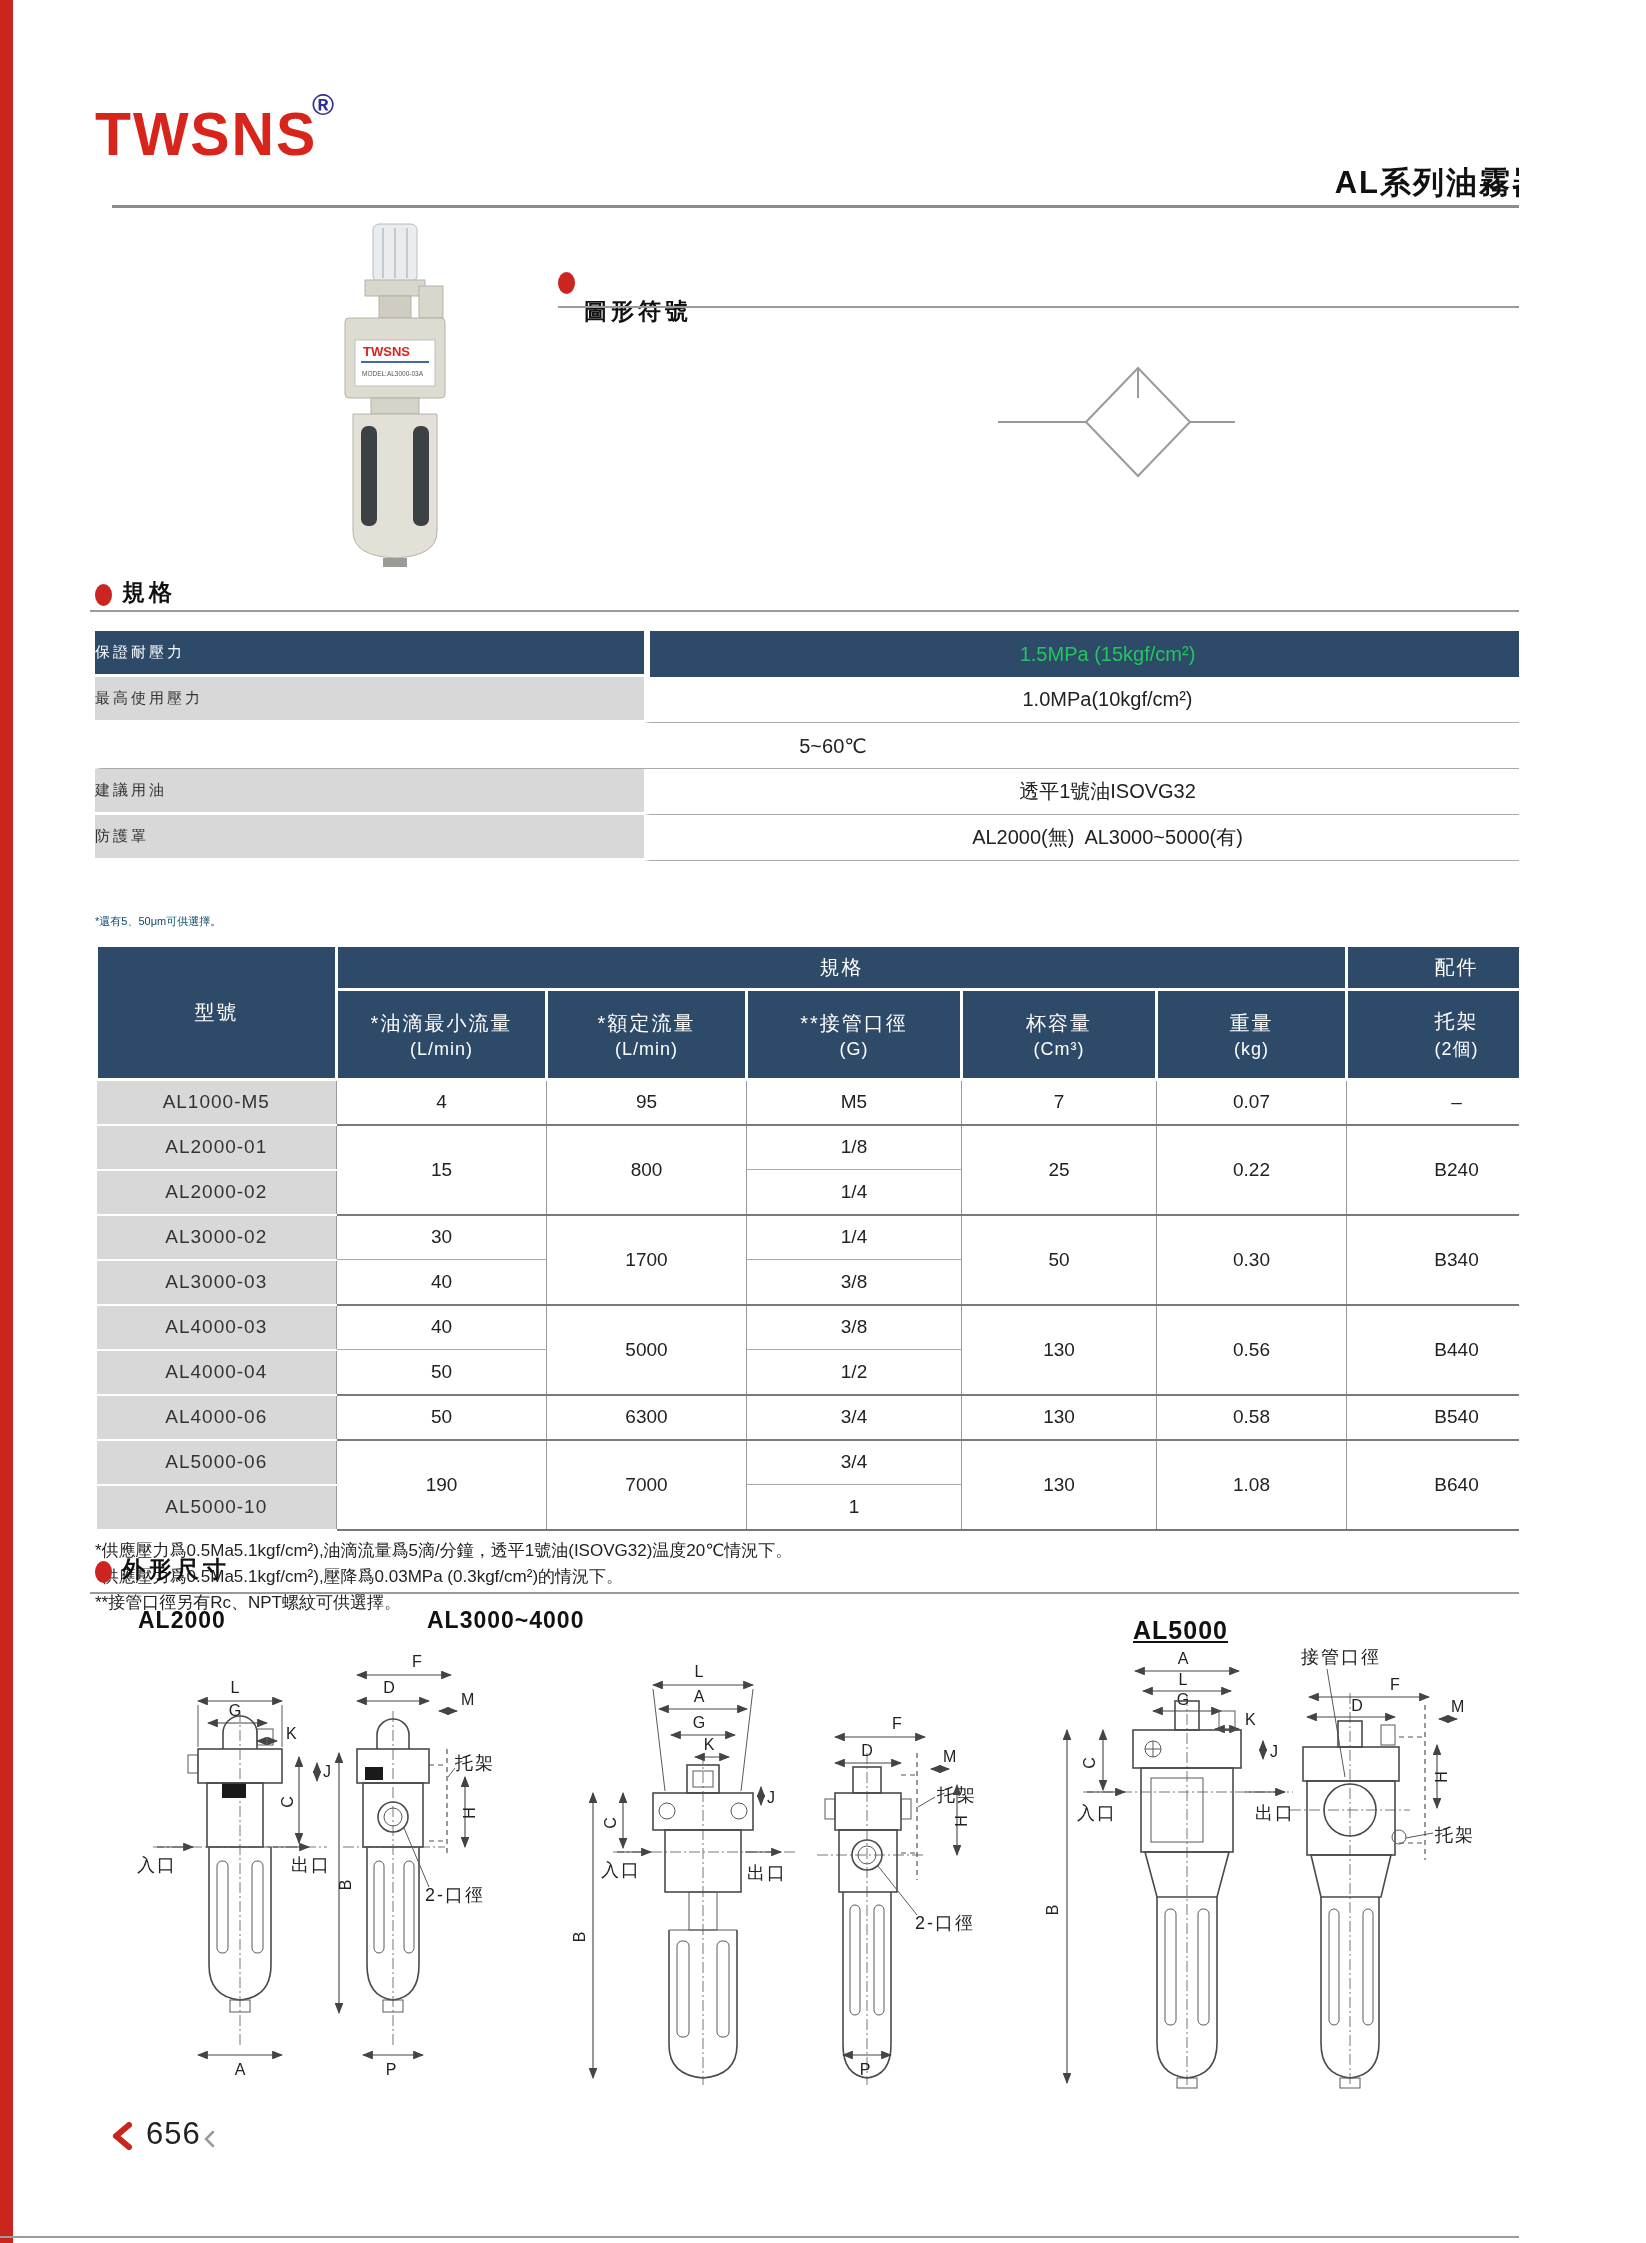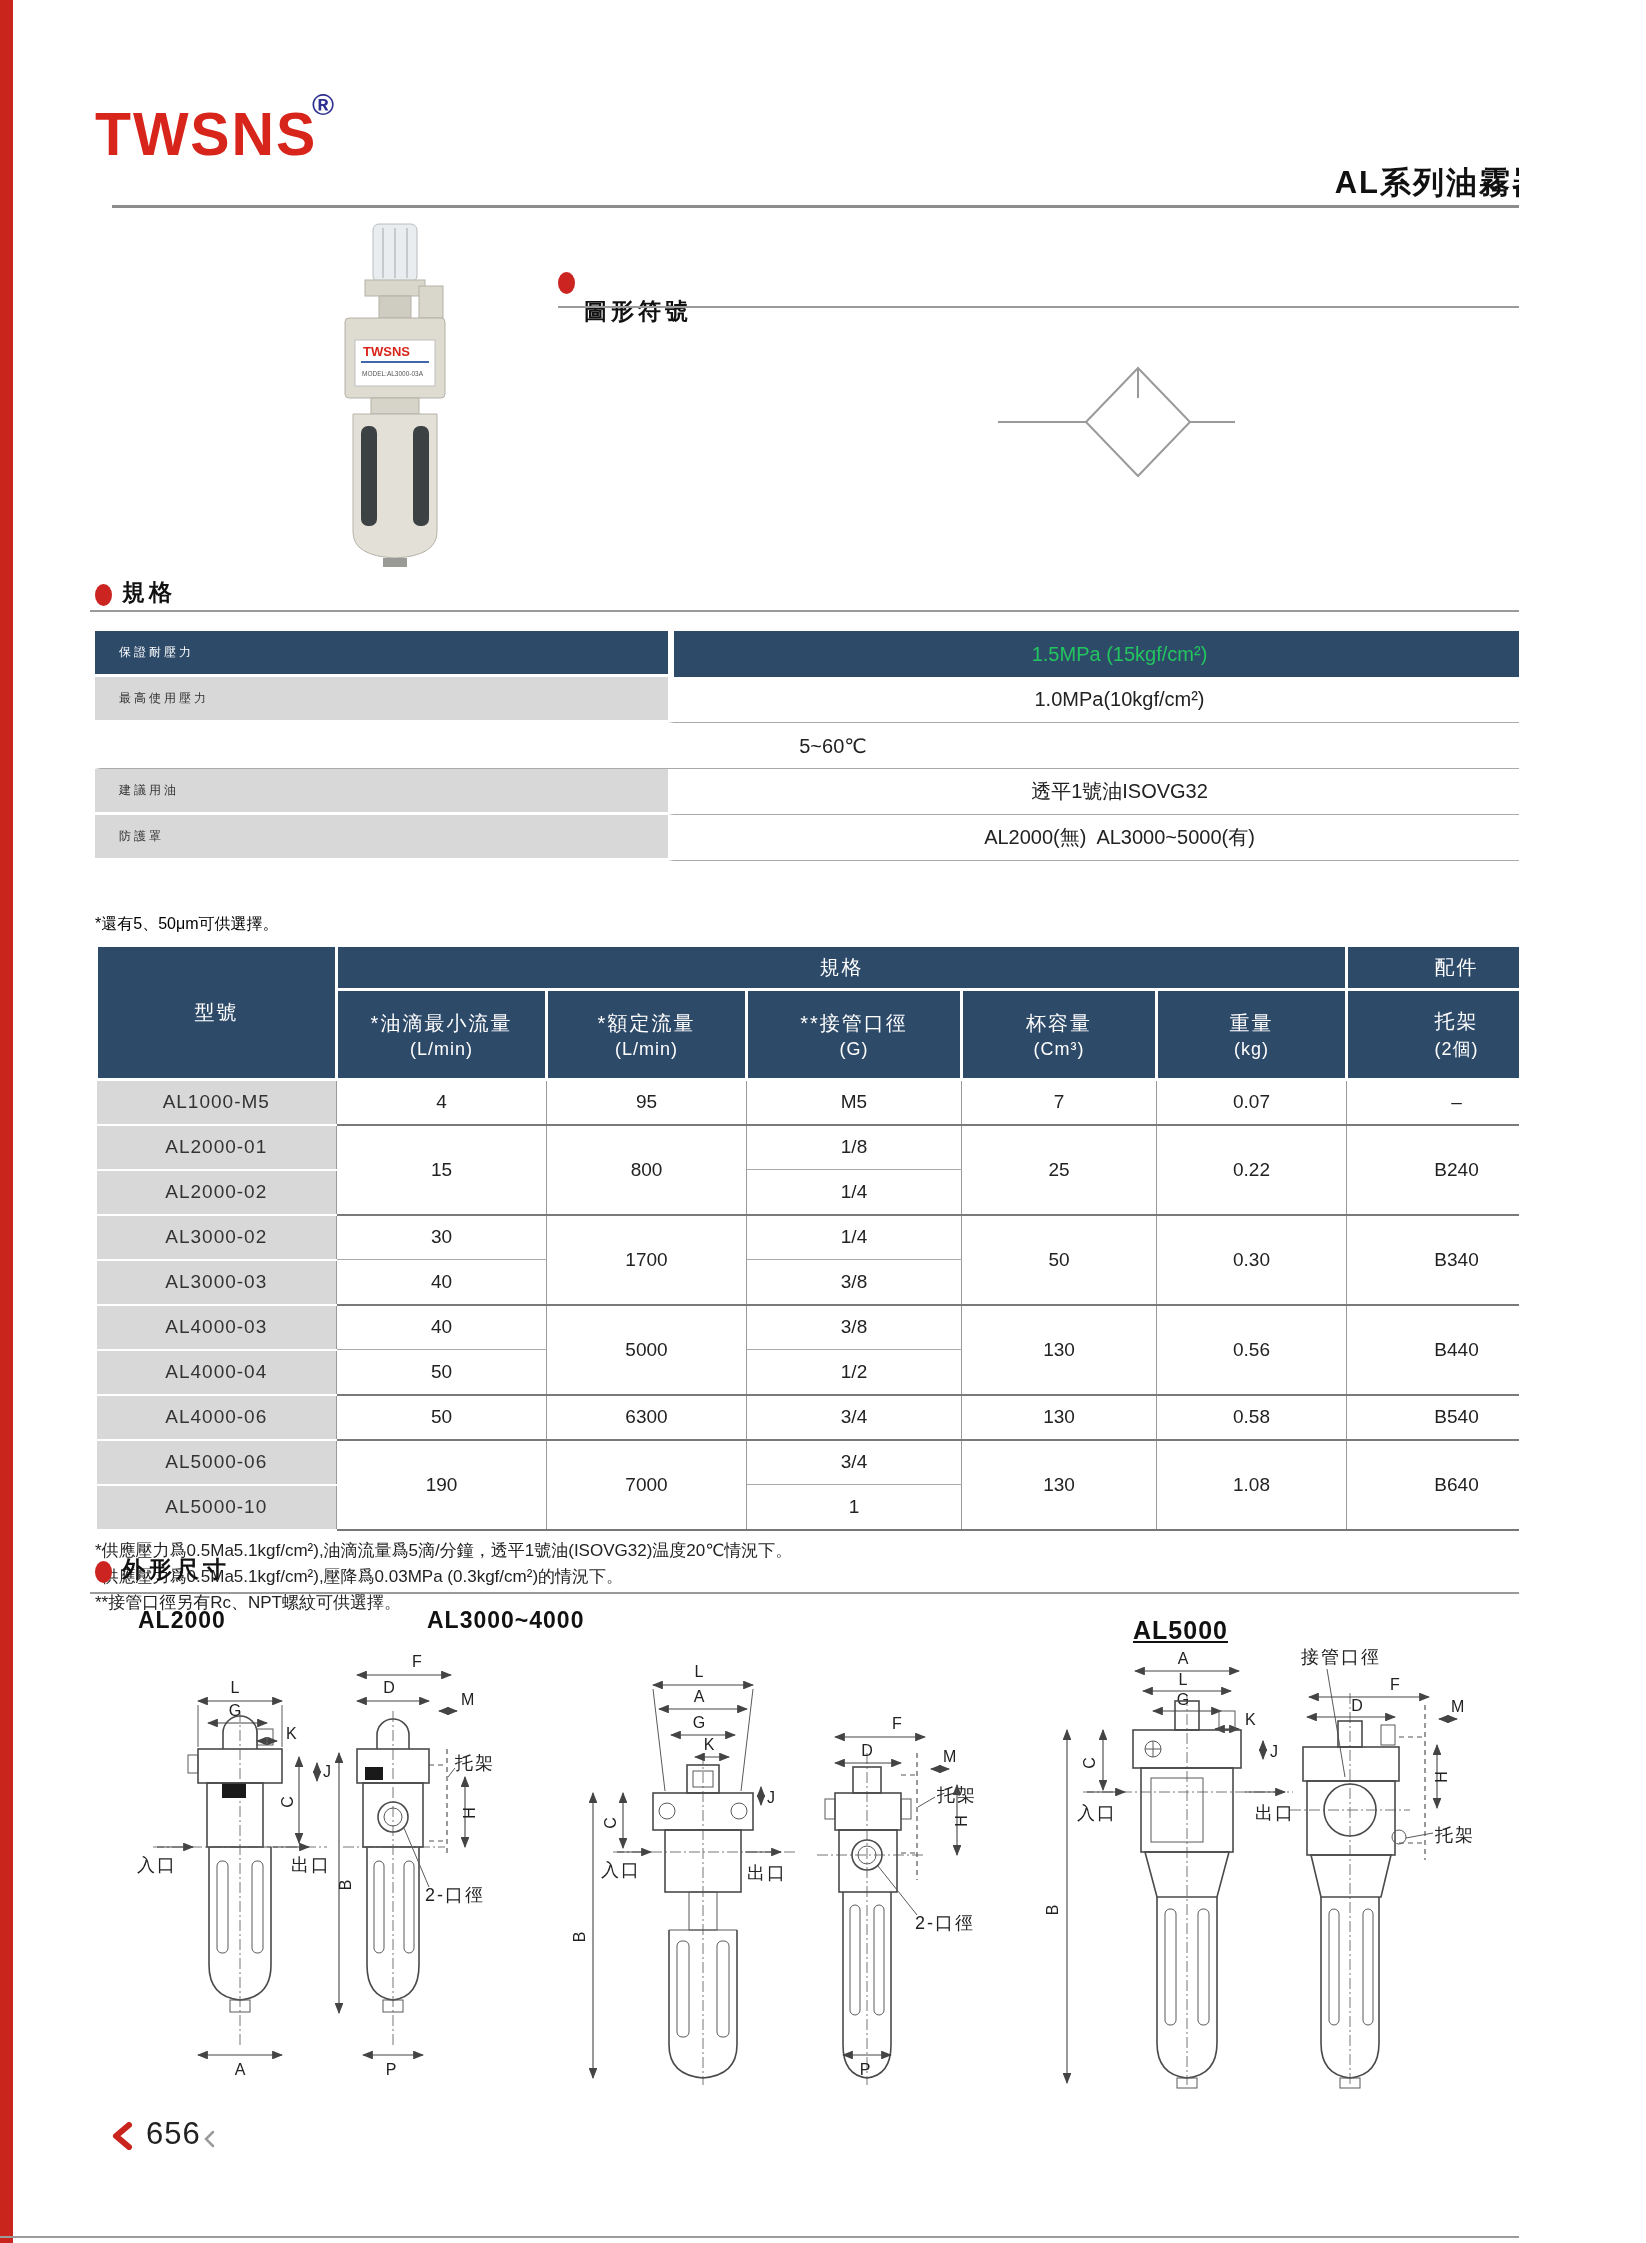--- a/index.html
+++ b/index.html
@@ -14,27 +14,27 @@
   #brand-reg{left:312px;top:88px;font-size:30px;color:#2e3192;font-weight:bold;}
   #doc-title{left:985px;top:162px;width:560px;text-align:right;font-size:31px;font-weight:bold;color:#111;letter-spacing:2px;}
   #header-line{left:112px;top:205px;width:1433px;height:3px;background:#8c8c8c;}
   
   .bullet{width:17px;height:22px;border-radius:50%;background:#cc2420;}
   .sec-title{font-size:23px;font-weight:600;color:#111;letter-spacing:4px;}
   .sec-line{height:2px;background:#9a9a9a;}
   
   #spec-table{left:95px;top:631px;width:1470px;}
   .spec-row{display:flex;height:46px;}
-  .spec-label{width:549px;display:flex;align-items:center;padding-left:24px;background:#d8d8d8;
-              border-bottom:3px solid #fff;font-size:12px;letter-spacing:3px;color:#333;}
+  .spec-label{width:549px;display:flex;align-items:center;background:#d8d8d8;
+              border-bottom:3px solid #fff;font-size:15px;letter-spacing:3px;color:#333;}
   .spec-value{flex:1;display:flex;align-items:center;justify-content:center;border-left:6px solid #fff;
               border-bottom:1px solid #aaa;font-size:20px;color:#222;white-space:pre-wrap;}
   .spec-row.navy .spec-label{background:#2e4a69;color:#fff;border-bottom:3px solid #fff;}
   .spec-row.navy .spec-value{background:#2e4a69;color:#22c55e;border-bottom:none;}
-  #spec-footnote{left:95px;top:914px;font-size:16px;color:#000000;}
+  #spec-footnote{left:95px;top:914px;font-size:11px;color:#0c4a6e;}
   
   #model-table{left:95px;top:944px;width:1470px;border-collapse:collapse;table-layout:fixed;border-bottom:2px solid #777;}
   #model-table th{background:#2e4a69;color:#fff;border:3px solid #fff;font-weight:500;font-size:20px;letter-spacing:2px;}
   #model-table thead tr:first-child{height:44px;}
   #model-table thead tr:last-child{height:90px;}
   #model-table th .unit{display:block;font-size:18px;letter-spacing:1px;margin-top:2px;}
   #model-table tbody tr{height:45px;}
   #model-table td{text-align:center;font-size:19px;color:#222;}
   #model-table td.mcol{background:#d8d8d8;color:#333;border-bottom:2px solid #fff;letter-spacing:1px;}
   #model-table td.vcol{border-left:1px solid #9a9a9a;border-right:1px solid #9a9a9a;border-bottom:1px solid #ababab;}

